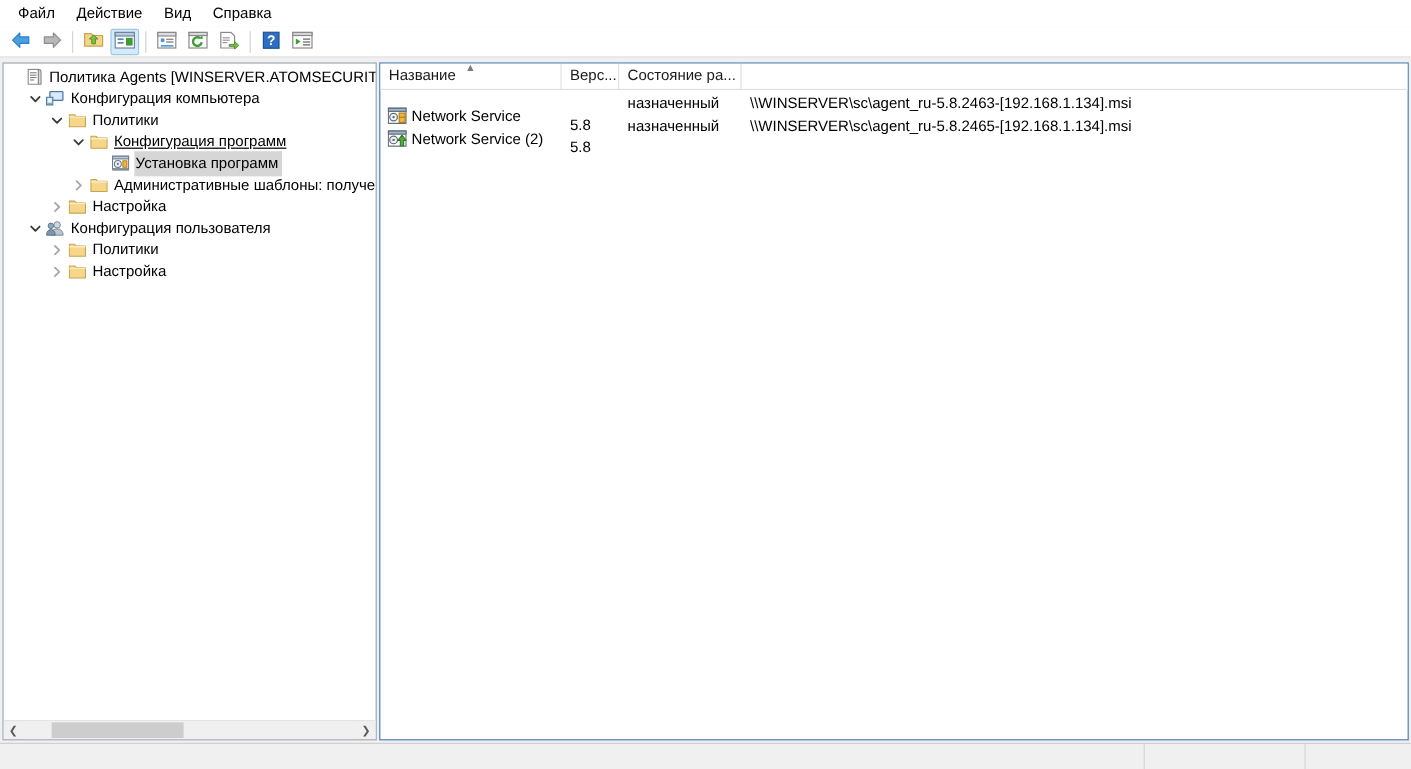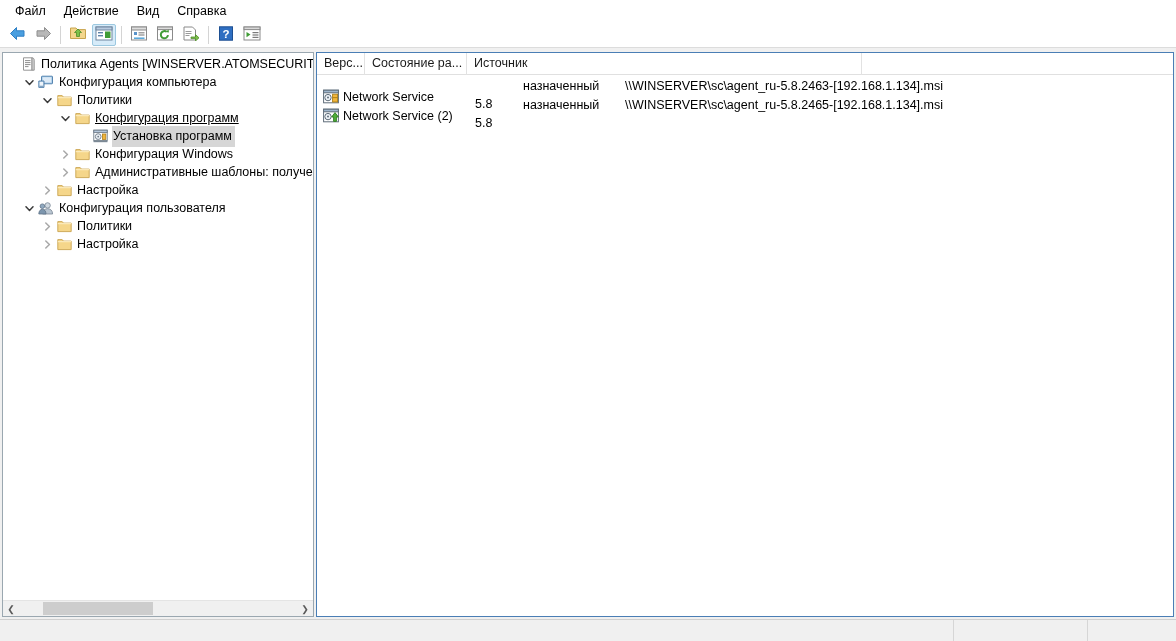--- a/index.html
+++ b/index.html
@@ -446,34 +446,20 @@
               <svg width="9" height="9" viewBox="0 0 9 9">
                 <path d="M2.8 1 L6.4 4.5 L2.8 8" fill="none" stroke="#a8a8a8" stroke-width="1.5" stroke-linecap="round" stroke-linejoin="round"></path>
               </svg>
             </div>
             <div class="ticon">
               <svg width="15" height="13" viewBox="0 0 15 13">
                 <path d="M0.8 1.6 L5.2 1.6 L6.5 3.1 L14.2 3.1 L14.2 11.6 L0.8 11.6 Z" fill="#f5d68a" stroke="#c9a44f" stroke-width="0.9" stroke-linejoin="round"></path>
                 <path d="M0.8 3.1 L14.2 3.1 L14.2 4.2 L0.8 4.2 Z" fill="#fcecc0" stroke="none"></path>
               </svg>
             </div>
-            <span class="tlabel">Конфигурация Windows</span>
-          </div>
-          <div class="tnode" style="padding-left: 54px;">
-            <div class="twist">
-              <svg width="9" height="9" viewBox="0 0 9 9">
-                <path d="M2.8 1 L6.4 4.5 L2.8 8" fill="none" stroke="#a8a8a8" stroke-width="1.5" stroke-linecap="round" stroke-linejoin="round"></path>
-              </svg>
-            </div>
-            <div class="ticon">
-              <svg width="15" height="13" viewBox="0 0 15 13">
-                <path d="M0.8 1.6 L5.2 1.6 L6.5 3.1 L14.2 3.1 L14.2 11.6 L0.8 11.6 Z" fill="#f5d68a" stroke="#c9a44f" stroke-width="0.9" stroke-linejoin="round"></path>
-                <path d="M0.8 3.1 L14.2 3.1 L14.2 4.2 L0.8 4.2 Z" fill="#fcecc0" stroke="none"></path>
-              </svg>
-            </div>
             <span class="tlabel">Административные шаблоны: получены</span>
           </div>
           <div class="tnode" style="padding-left: 36px;">
             <div class="twist">
               <svg width="9" height="9" viewBox="0 0 9 9">
                 <path d="M2.8 1 L6.4 4.5 L2.8 8" fill="none" stroke="#a8a8a8" stroke-width="1.5" stroke-linecap="round" stroke-linejoin="round"></path>
               </svg>
             </div>
             <div class="ticon">
               <svg width="15" height="13" viewBox="0 0 15 13">
@@ -534,23 +520,26 @@
       <div class="hs-arrow">❮</div>
       <div class="hs-track">
         <div class="hs-thumb"></div>
       </div>
       <div class="hs-arrow">❯</div>
     </div>
   </div>
 
   <div class="list-pane">
     <div class="lv-header">
+      <div class="lv-col c-name">
+        <span>Название</span>
+        <span class="sortmark">▲</span>
+      </div>
       <div class="lv-col c-ver">Верс...</div>
       <div class="lv-col c-state">Состояние ра...</div>
-      <div class="lv-col c-src">Источник</div>
       <div class="lv-col c-fill"></div>
     </div>
     <div class="lv-rows" id="lv-rows">
         <div class="lv-row">
           <div class="cell c-name">
             <span class="row-icon">
               <svg width="16" height="16" viewBox="0 0 16 16">
                 <rect x="0.6" y="1.2" width="14.8" height="12.6" fill="#ffffff" stroke="#5f6d7a" stroke-width="1"></rect>
                 <rect x="0.6" y="1.2" width="14.8" height="2.6" fill="#9fb6cd" stroke="#5f6d7a" stroke-width="1"></rect>
                 <circle cx="5" cy="8.6" r="3.2" fill="#eef3f7" stroke="#5f6d7a" stroke-width="1"></circle>

